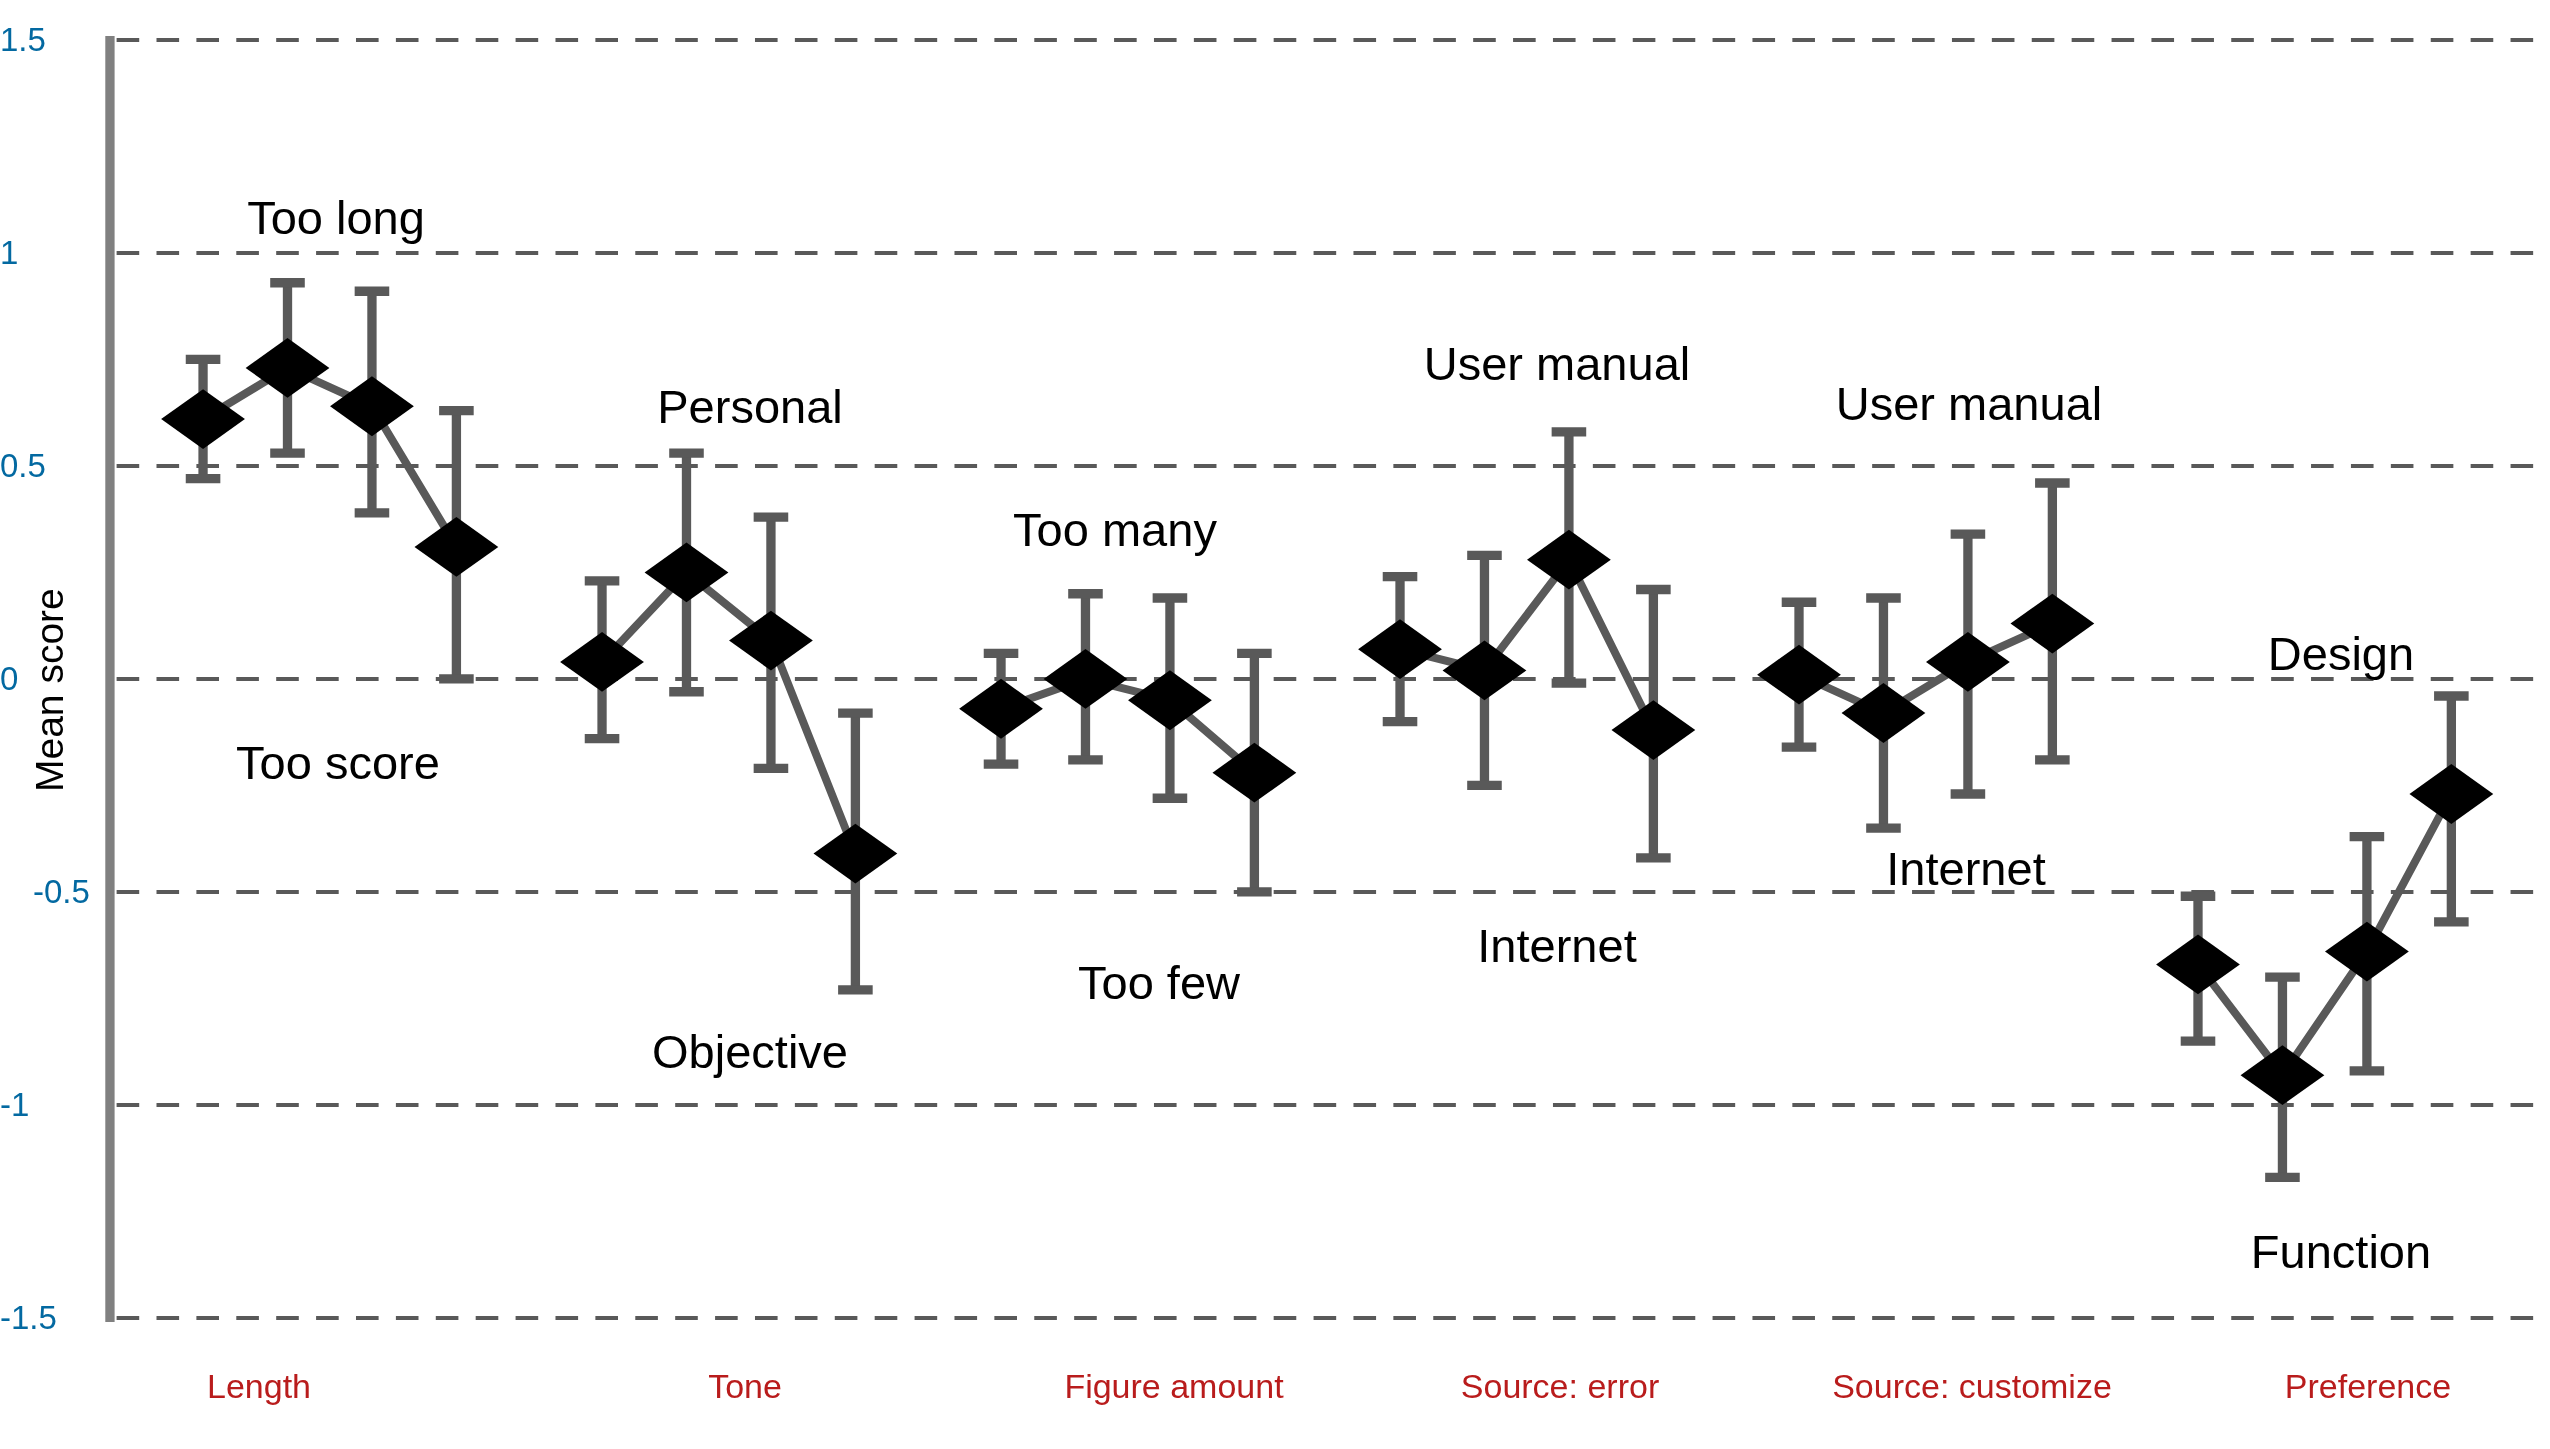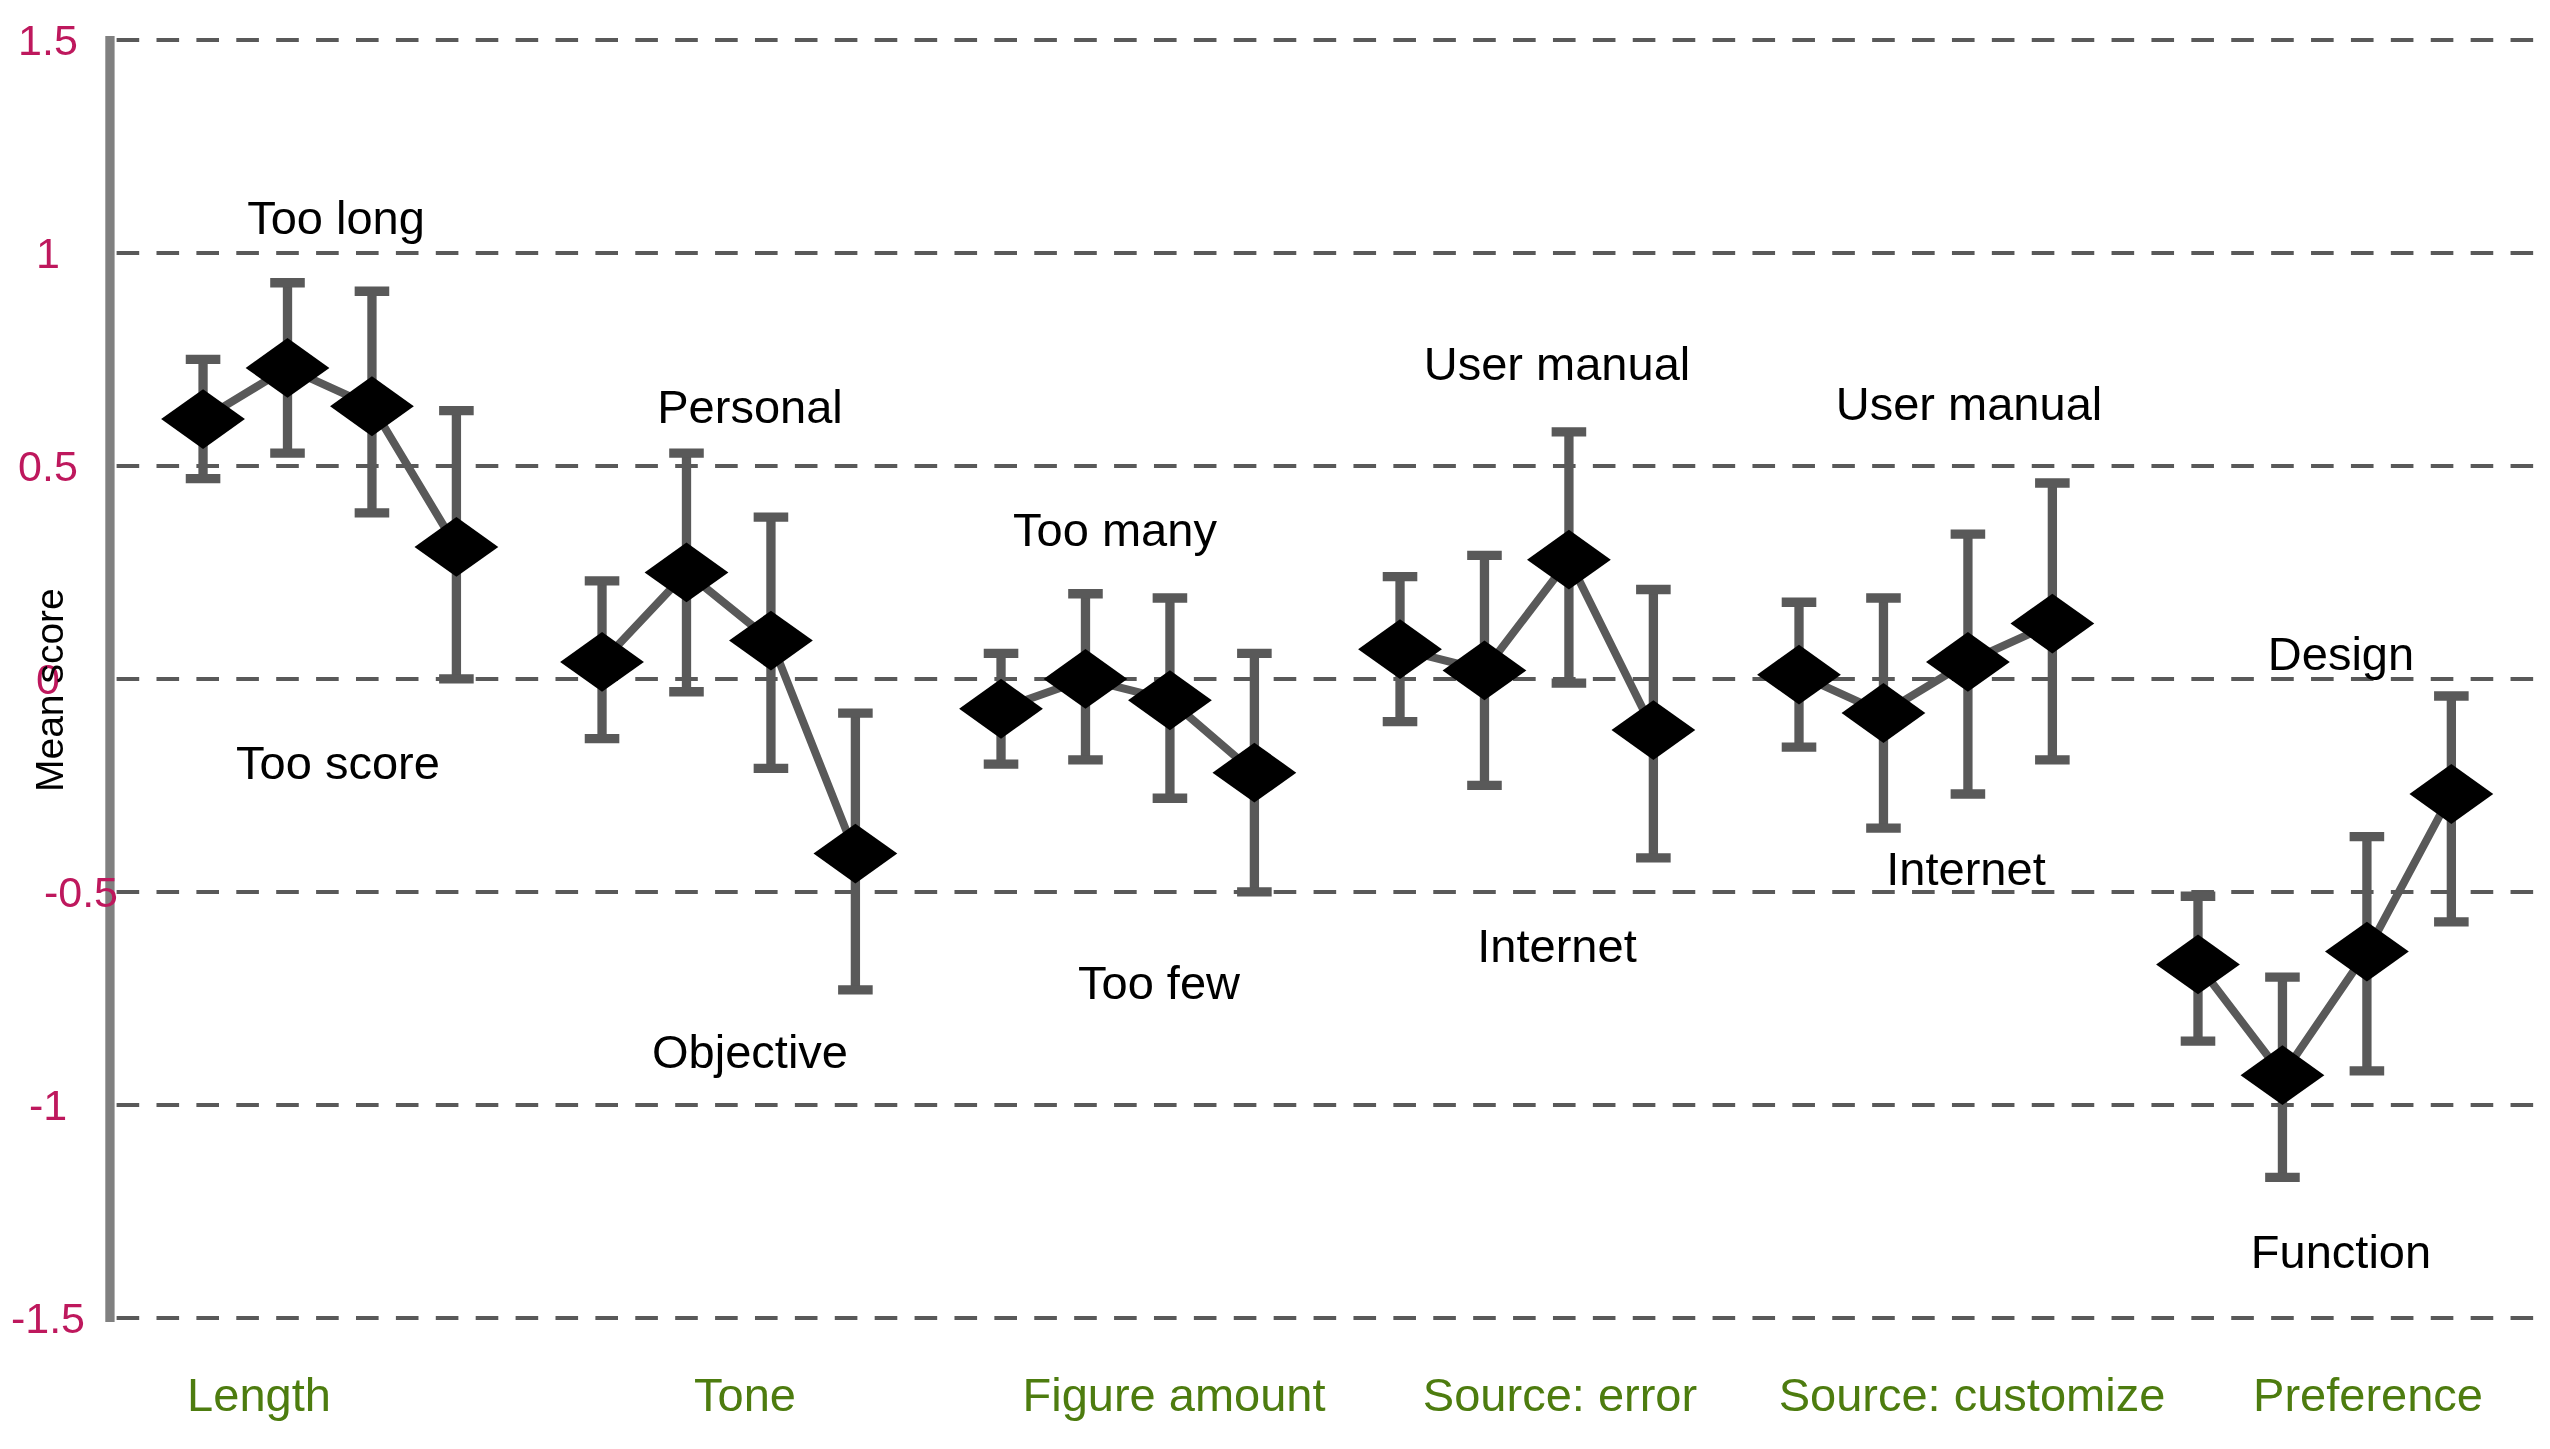--- a/index.html
+++ b/index.html
@@ -3,38 +3,38 @@
 <meta charset="utf-8">
 <style>
   html,body{margin:0;padding:0;background:#ffffff;}
   body{font-family:"Liberation Sans", sans-serif;}
   #root{position:relative;width:2550px;height:1449px;background:#fff;overflow:hidden;}
 
   #plot-svg{position:absolute;left:0;top:0;width:2550px;height:1449px;}
 
   .ytick-label{
     position:absolute;
-    font-size:43px;
-    color:#be185d;
-    text-align:center;
+    font-size:33px;
+    color:#0369a1;
+    text-align:left;
     white-space:nowrap;
     transform:translateY(-50%);
   }
   #yaxis-title{
     position:absolute;
     font-size:39px;
     color:#000;
     white-space:nowrap;
     transform-origin:0 0;
     transform:rotate(-90deg);
   }
   .xgroup-label{
     position:absolute;
-    font-size:47px;
-    color:#4d7c0f;
+    font-size:34px;
+    color:#b91c1c;
     white-space:nowrap;
     transform:translateX(-50%);
   }
   .anno-label{
     position:absolute;
     font-size:47px;
     color:#000;
     white-space:nowrap;
     transform:translateX(-50%);
   }

